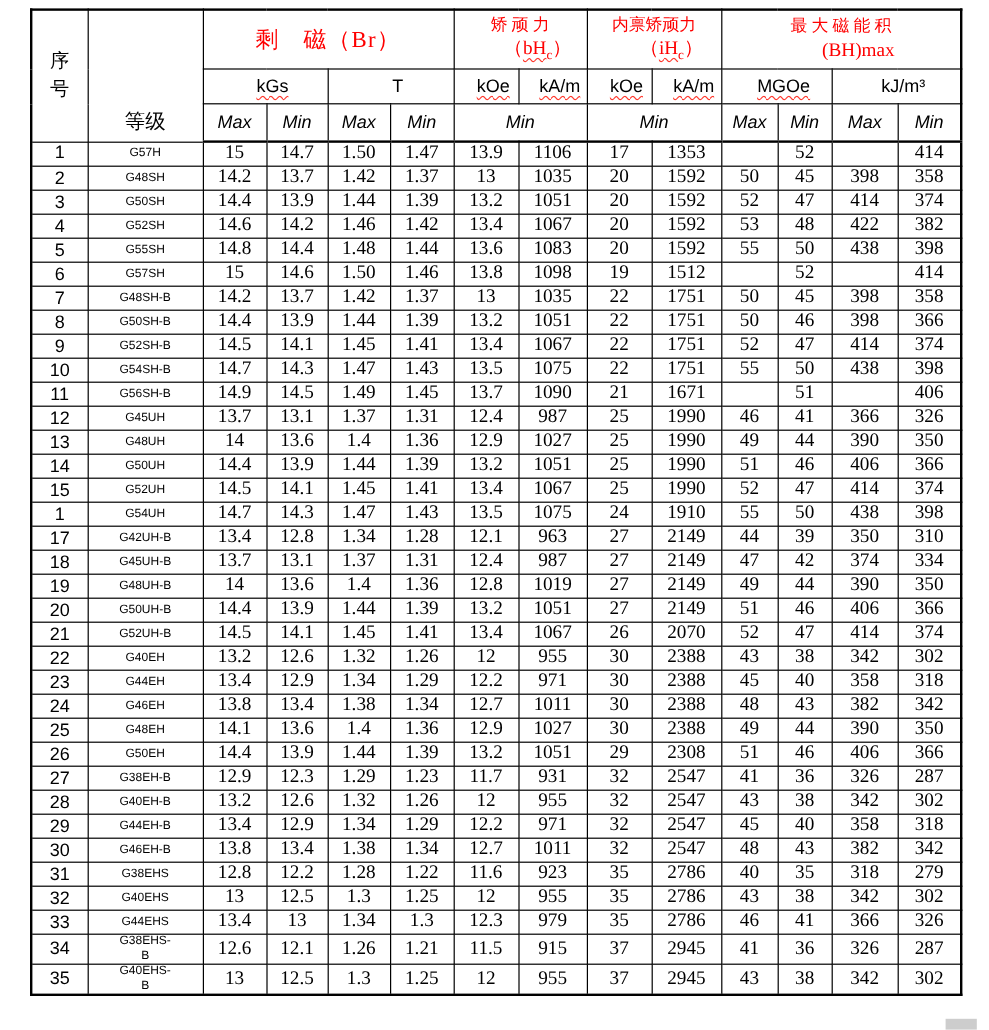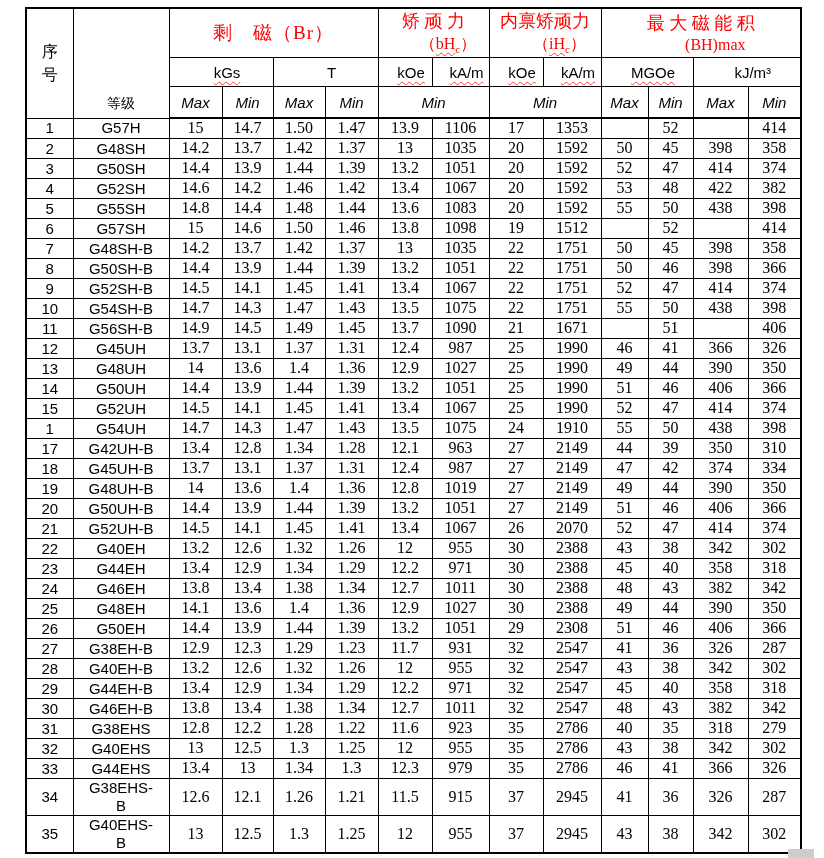--- a/index.html
+++ b/index.html
@@ -25,39 +25,39 @@
     vertical-align:middle;
     overflow:hidden;
   }
   thead th { font-weight:normal; }
   thead tr.r1 th { height:48px; }
   thead tr.r2 th { height:28px; font-size:15px;padding-left:13px; }
   thead tr.r3 th { height:30px; font-size:15px; border-bottom:2px solid #000;font-style:italic; }
 
   th.seq-h { font-size:16px; }
   th.seq-h .vstack { white-space:pre-line; line-height:1.45; display:inline-block; }
-  th.grade-h { vertical-align:bottom; padding-bottom:5px; font-size:14px; font-weight:normal; }
+  th.grade-h { vertical-align:bottom; padding-bottom:5px; font-size:17px; font-weight:normal; }
 
   .red { color:#fe0000; font-family:"Liberation Serif", serif; }
   .br-title { font-size:19px; letter-spacing:1px; }
-  .hline1 { font-size:18px; line-height:1.3; }
+  .hline1 { font-size:14px; line-height:1.3; }
   .hline2 { font-size:16px; line-height:1.2;padding-left:29px; }
   .hline2 sub { font-size:11px; }
 
   .sp-wavy {
     text-decoration-line:underline;
     text-decoration-style:wavy;
     text-decoration-color:#ff3b30;
     text-decoration-thickness:1px;
     text-underline-offset:3px;
   }
 
   tbody td { height:19px; font-size:16px; line-height:1.05; }
   tbody td.seq   { font-family:"Liberation Sans", sans-serif; font-size:15px; }
-  tbody td.grade { font-family:"Liberation Sans", sans-serif; font-size:15px; white-space:pre-line; line-height:1.2; }
+  tbody td.grade { font-family:"Liberation Sans", sans-serif; font-size:10px; white-space:pre-line; line-height:1.2; }
   tbody td.num   { font-family:"Liberation Serif", serif; font-size:16px; }
 
   .scroll-nub {
     position:absolute; left:788px; top:849px;
     width:26px; height:9px; background:#cdcdcd;
   }
 </style>
 </head>
 <body>
 

